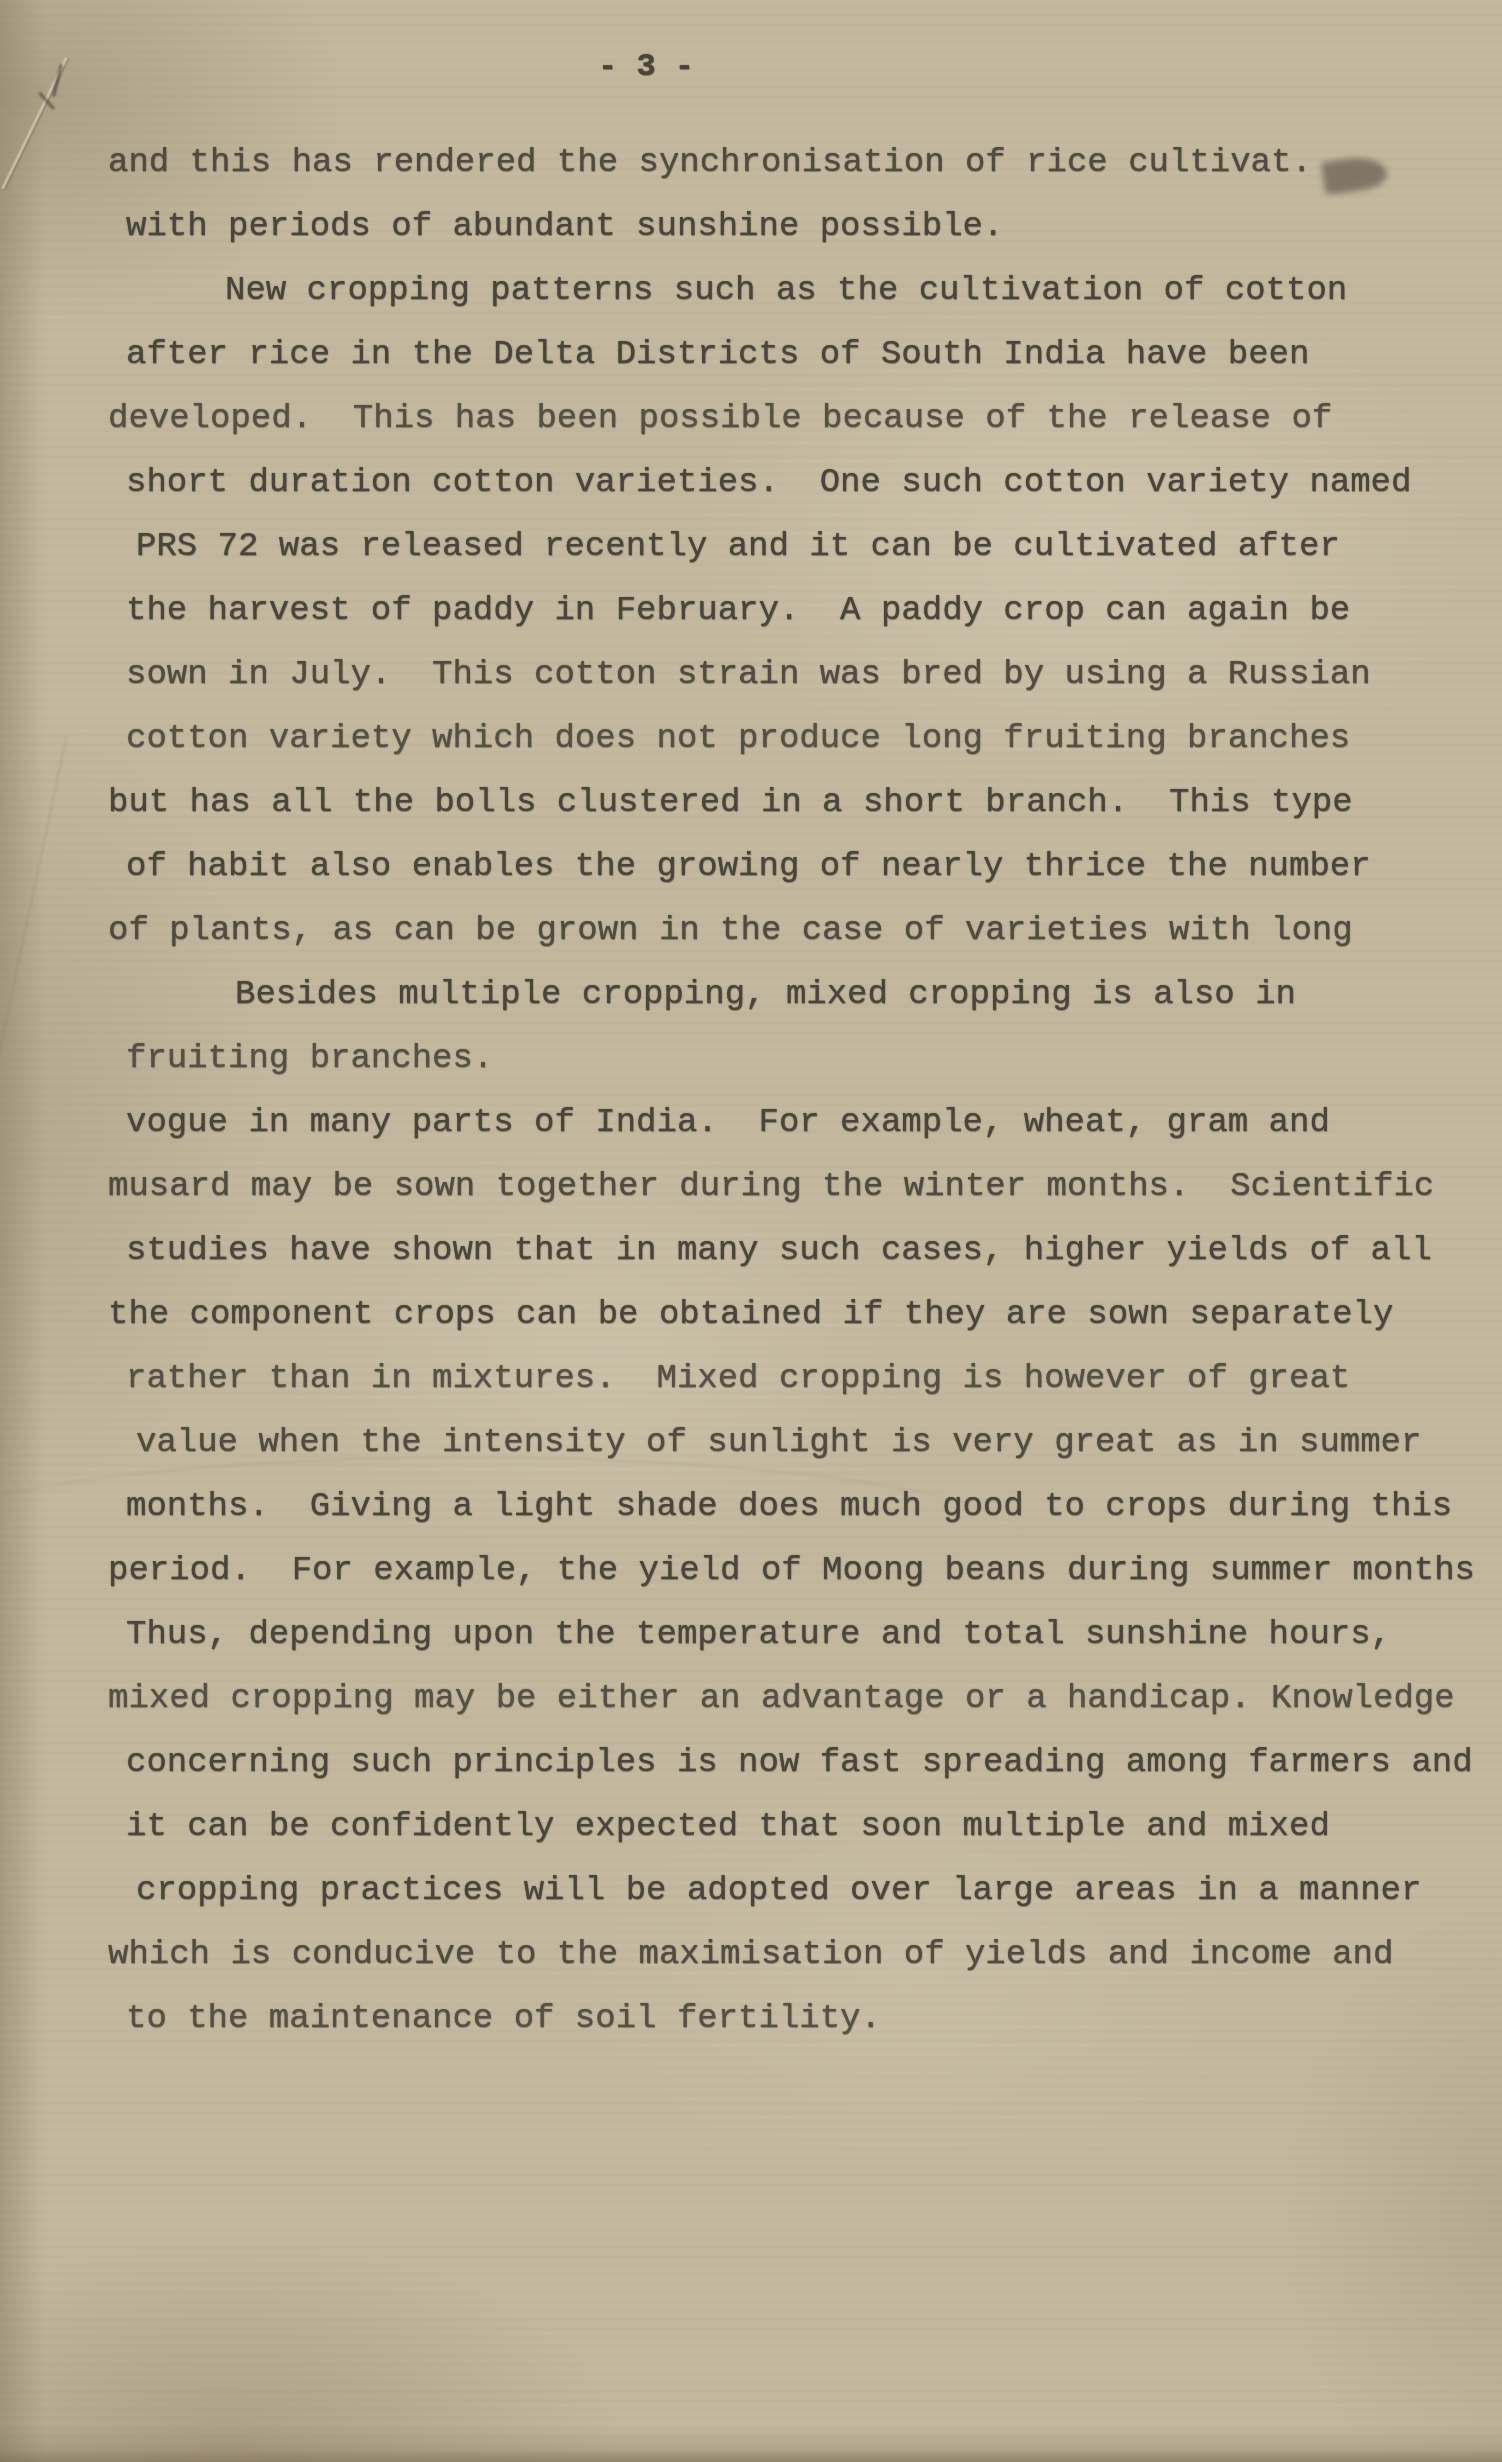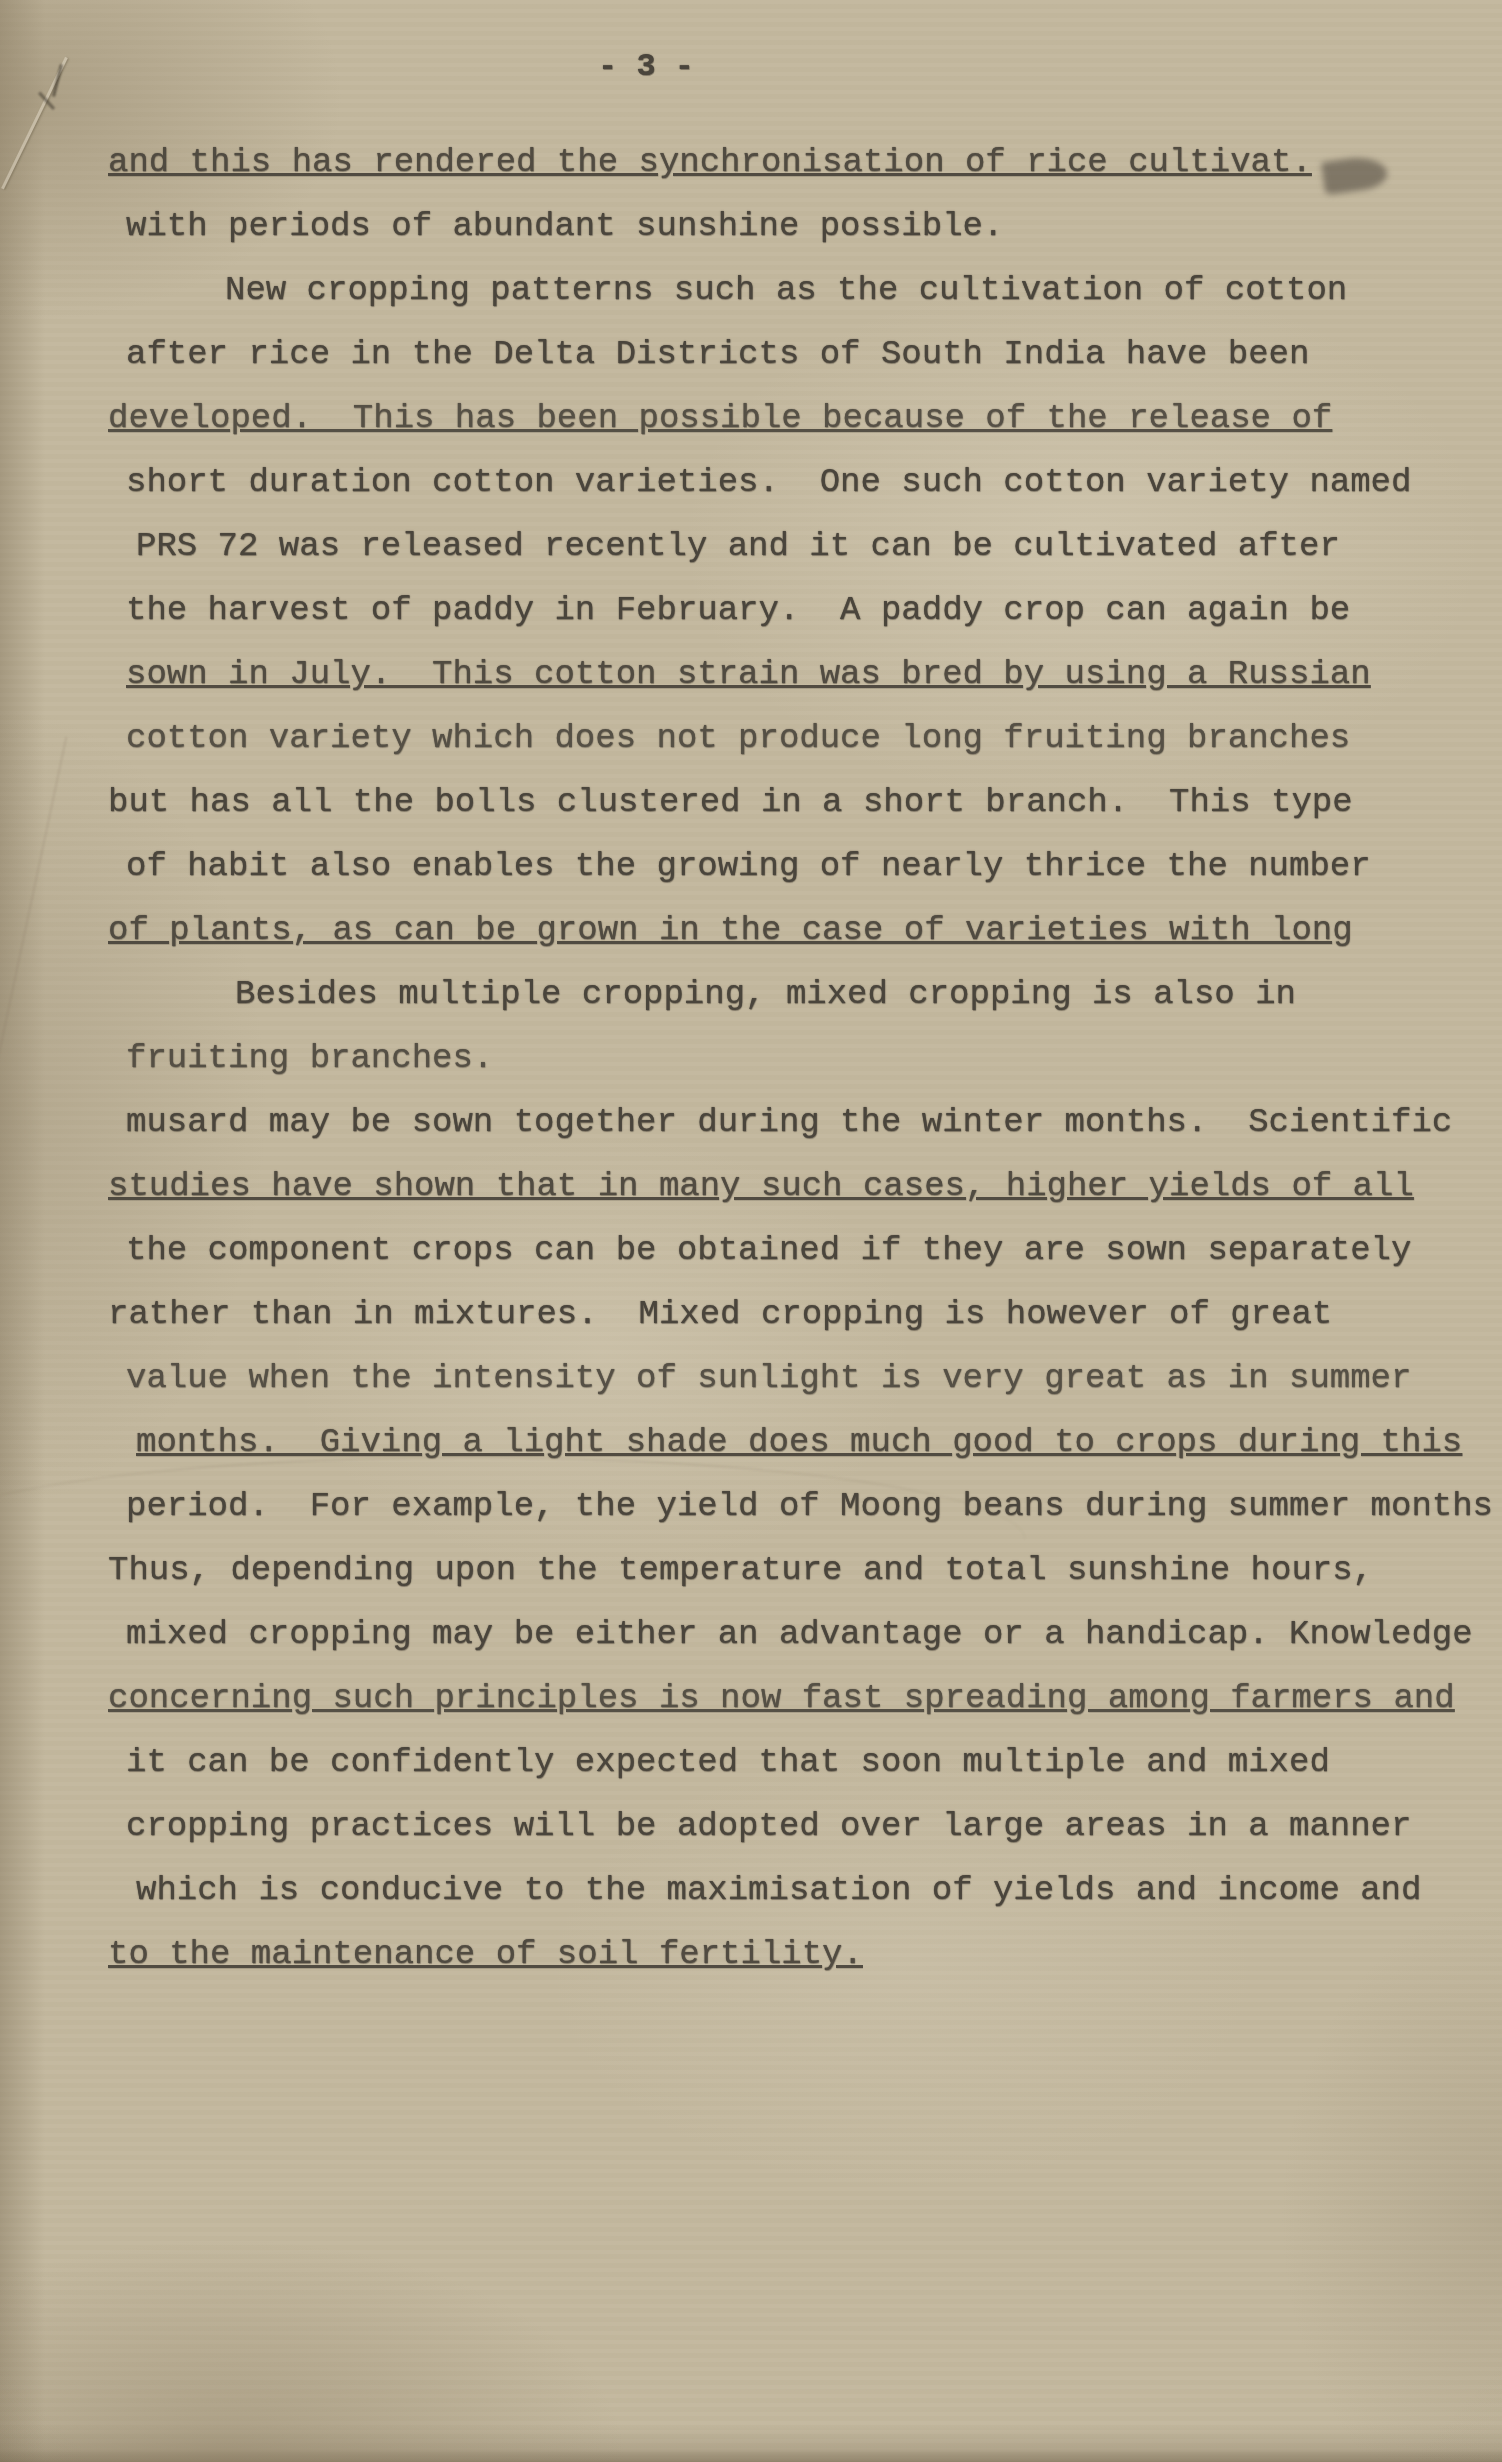--- a/index.html
+++ b/index.html
@@ -59,21 +59,21 @@
     line-height: 64px;
     height: 64px;
     color: var(--ink);
     text-shadow: 0 0 1.3px rgba(70,64,54,0.80), 0.4px 0.5px 0.8px rgba(70,64,54,0.45);
     filter: blur(0.2px);
   }
   
   .line:nth-child(2n)  { margin-left: 18px; }
   .line:nth-child(3n)  { margin-left: 18px; }
   .line:nth-child(7n)  { margin-left: 28px; }
-  .line:nth-child(4n+1){ opacity: 0.94; text-decoration: underline; }
+  .line:nth-child(4n+1){ opacity: 0.94; }
   .line:nth-child(5n)  { opacity: 0.90; }
   .indent { padding-left: 99px; }
   
   .smudge {
     position: absolute;
     top: 158px;
     left: 1323px;
     width: 64px;
     height: 33px;
     background: rgba(72,66,56,0.55);
@@ -158,20 +158,21 @@
       <div class="line">short duration cotton varieties.  One such cotton variety named</div>
       <div class="line">PRS 72 was released recently and it can be cultivated after</div>
       <div class="line">the harvest of paddy in February.  A paddy crop can again be</div>
       <div class="line">sown in July.  This cotton strain was bred by using a Russian</div>
       <div class="line">cotton variety which does not produce long fruiting branches</div>
       <div class="line">but has all the bolls clustered in a short branch.  This type</div>
       <div class="line">of habit also enables the growing of nearly thrice the number</div>
       <div class="line">of plants, as can be grown in the case of varieties with long</div>
       <div class="line indent">Besides multiple cropping, mixed cropping is also in</div>
       <div class="line">fruiting branches.</div>
+      <div class="line">vogue in many parts of India.  For example, wheat, gram and</div>
       <div class="line">musard may be sown together during the winter months.  Scientific</div>
       <div class="line">studies have shown that in many such cases, higher yields of all</div>
       <div class="line">the component crops can be obtained if they are sown separately</div>
       <div class="line">rather than in mixtures.  Mixed cropping is however of great</div>
       <div class="line">value when the intensity of sunlight is very great as in summer</div>
       <div class="line">months.  Giving a light shade does much good to crops during this</div>
       <div class="line">period.  For example, the yield of Moong beans during summer months</div>
       <div class="line">Thus, depending upon the temperature and total sunshine hours,</div>
       <div class="line">mixed cropping may be either an advantage or a handicap. Knowledge</div>
       <div class="line">concerning such principles is now fast spreading among farmers and</div>

